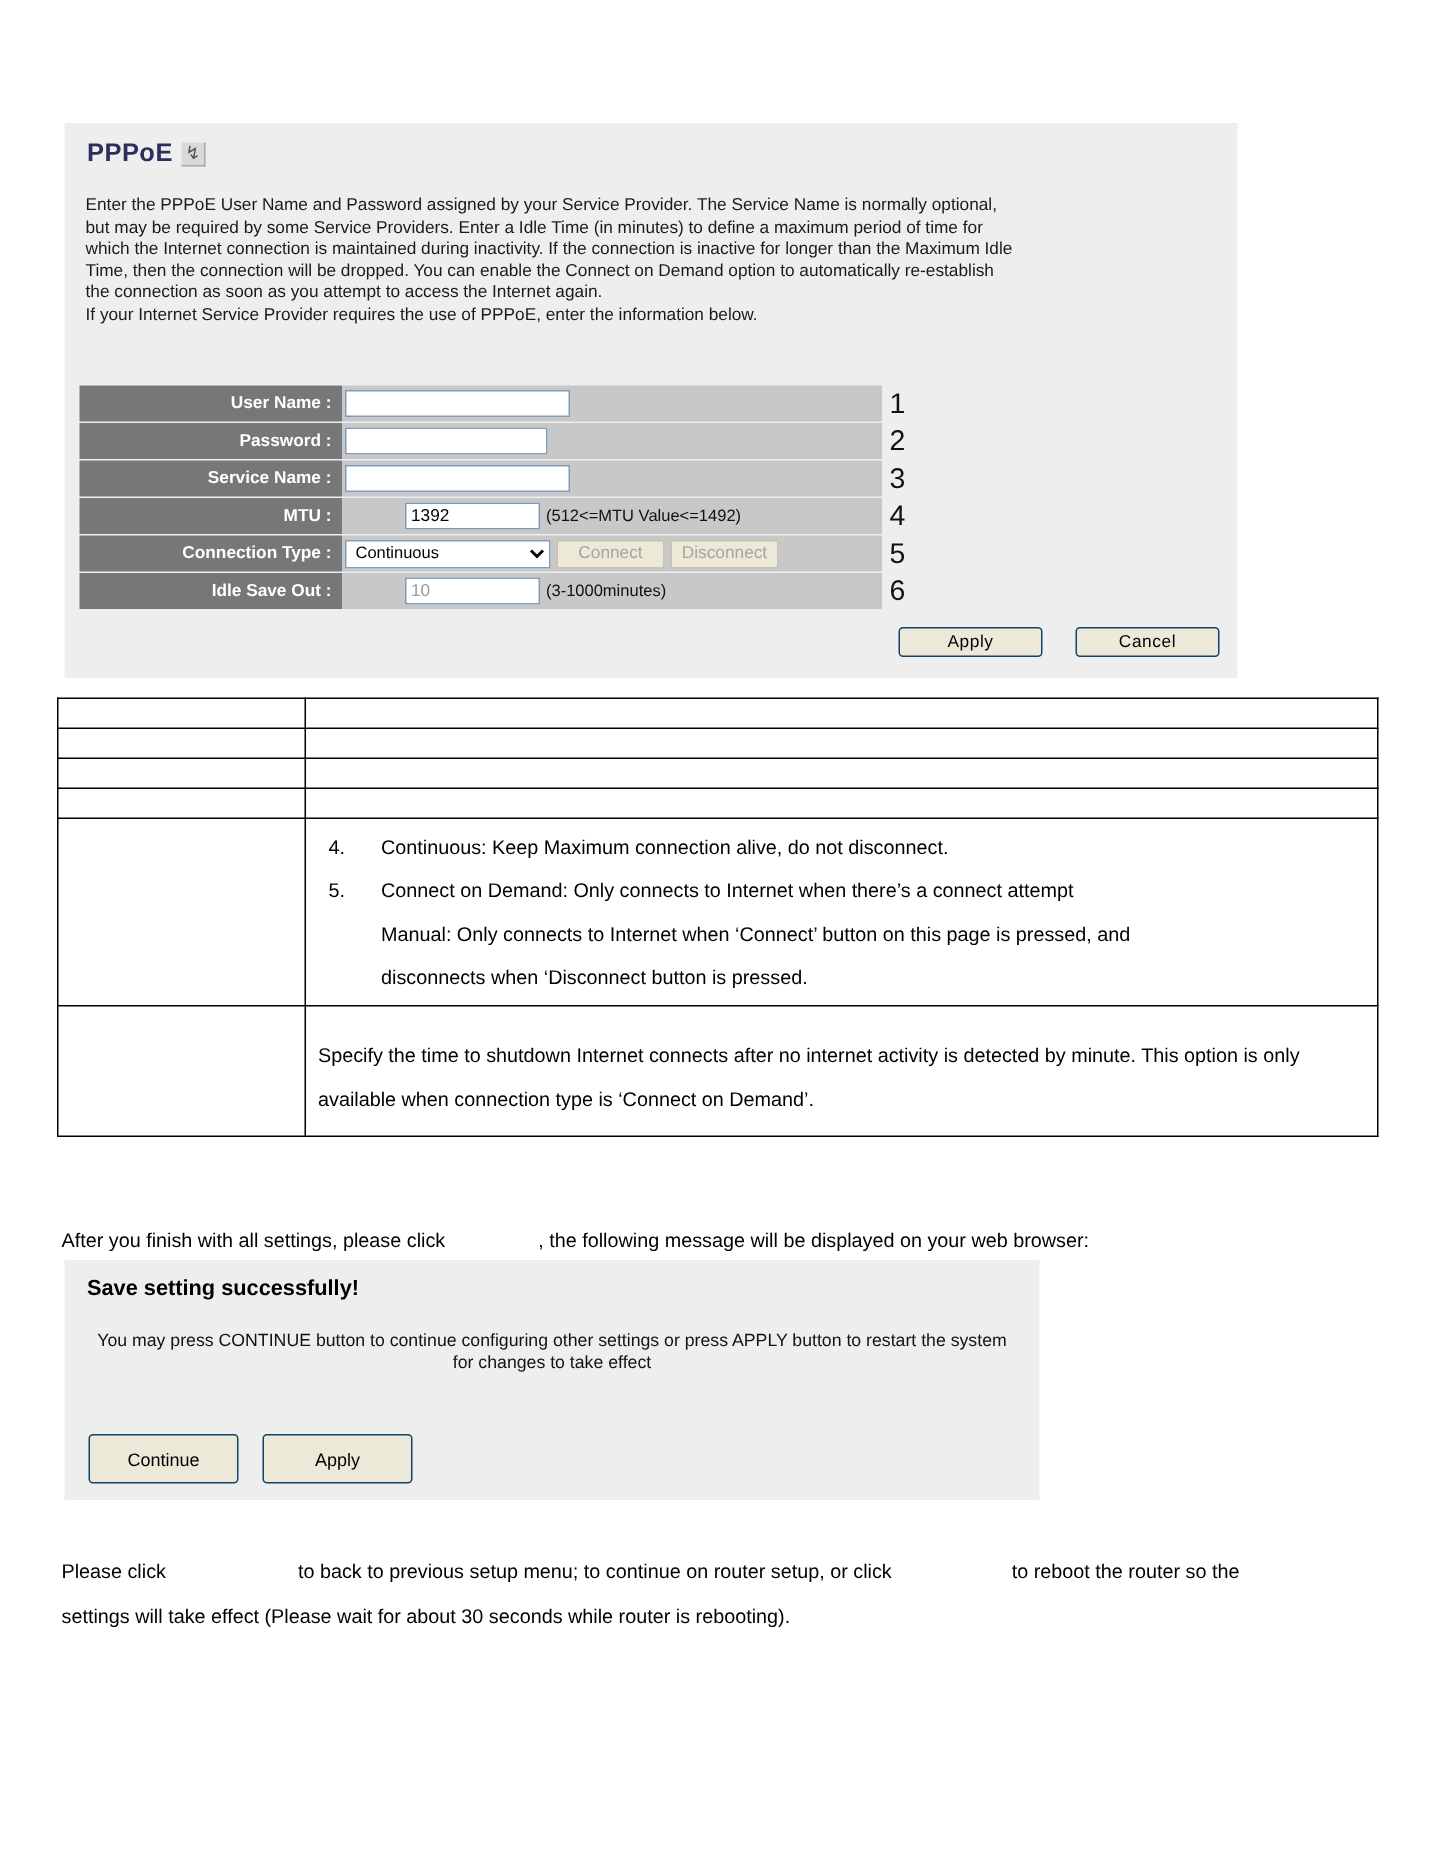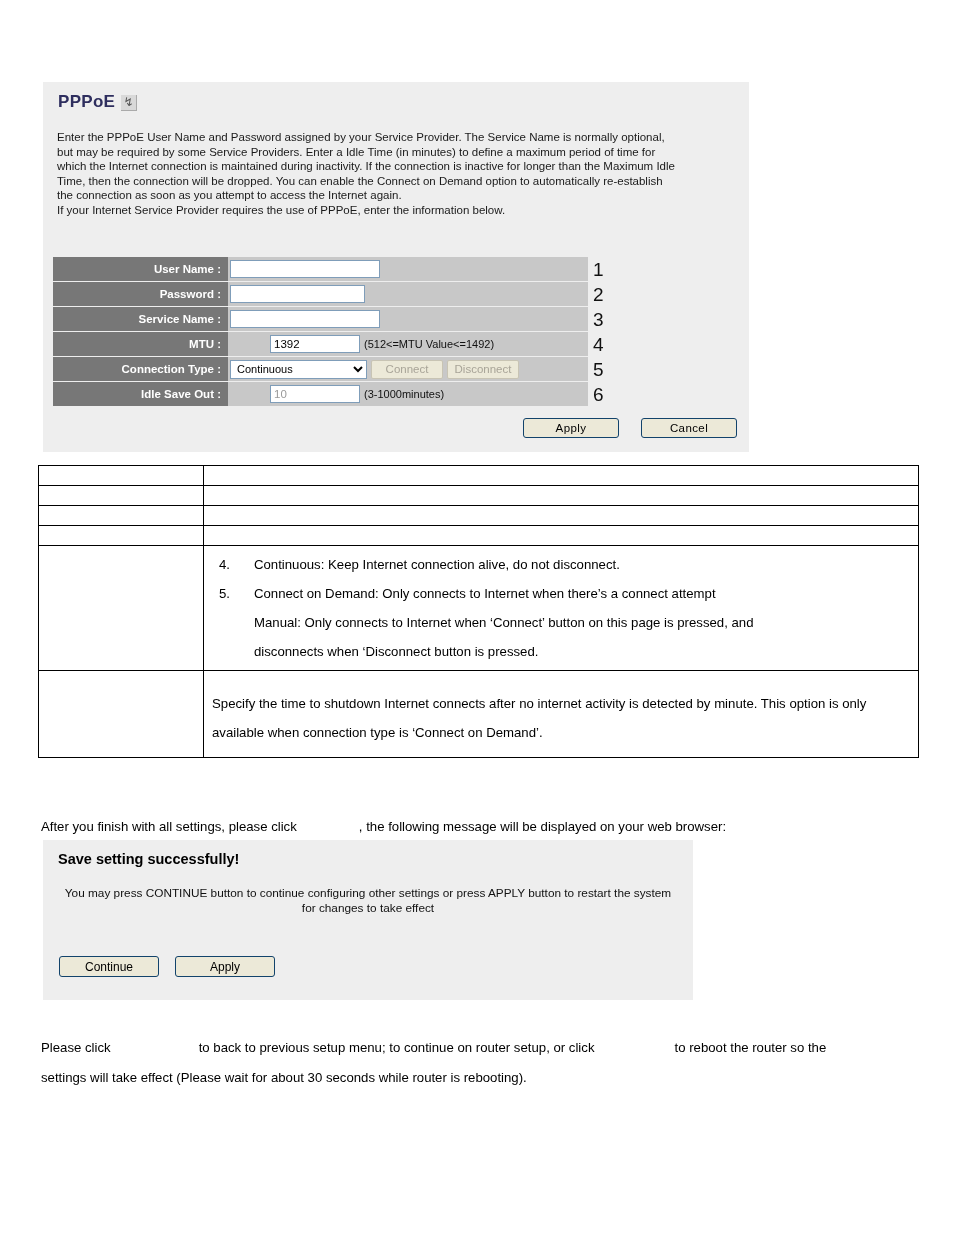--- a/index.html
+++ b/index.html
@@ -20,21 +20,21 @@
 
   
   .router-panel {
     position: absolute;
     background: #eeeeee;
     border: 0;
   }
   #pppoe-panel {
     left: 43px;
     top: 82px;
-    width: 706px;
+    width: 782px;
     height: 370px;
   }
 
   .panel-title {
     position: absolute;
     left: 15px;
     top: 10px;
     font-size: 17px;
     font-weight: bold;
     color: #2e2e5e;
@@ -261,21 +261,21 @@
   }
   .save-actions {
     position: absolute;
     left: 16px;
     top: 116px;
     display: flex;
     gap: 16px;
   }
   .btn-save {
     width: 100px;
-    height: 21px;
+    height: 33px;
     background: #ece9d8;
     border: 1px solid #12436b;
     border-radius: 3px;
     font-family: "Liberation Sans", sans-serif;
     font-size: 12px;
     color: #000;
   }
 </style>
 </head>
 <body>
@@ -375,21 +375,21 @@
     <tr class="short">
       <td class="col-a"></td>
       <td></td>
     </tr>
     <tr>
       <td class="col-a"></td>
       <td>
         <ul class="ol-list">
           <li>
             <span class="marker">4.</span>
-            <span>Continuous: Keep Internet connection alive, do not disconnect.</span>
+            <span>Continuous: Keep Maximum connection alive, do not disconnect.</span>
           </li>
           <li>
             <span class="marker">5.</span>
             <span>Connect on Demand: Only connects to Internet when there’s a connect attempt</span>
           </li>
           <li>
             <span>Manual: Only connects to Internet when ‘Connect’ button on this page is pressed, and</span>
           </li>
           <li>
             <span>disconnects when ‘Disconnect button is pressed.</span>

